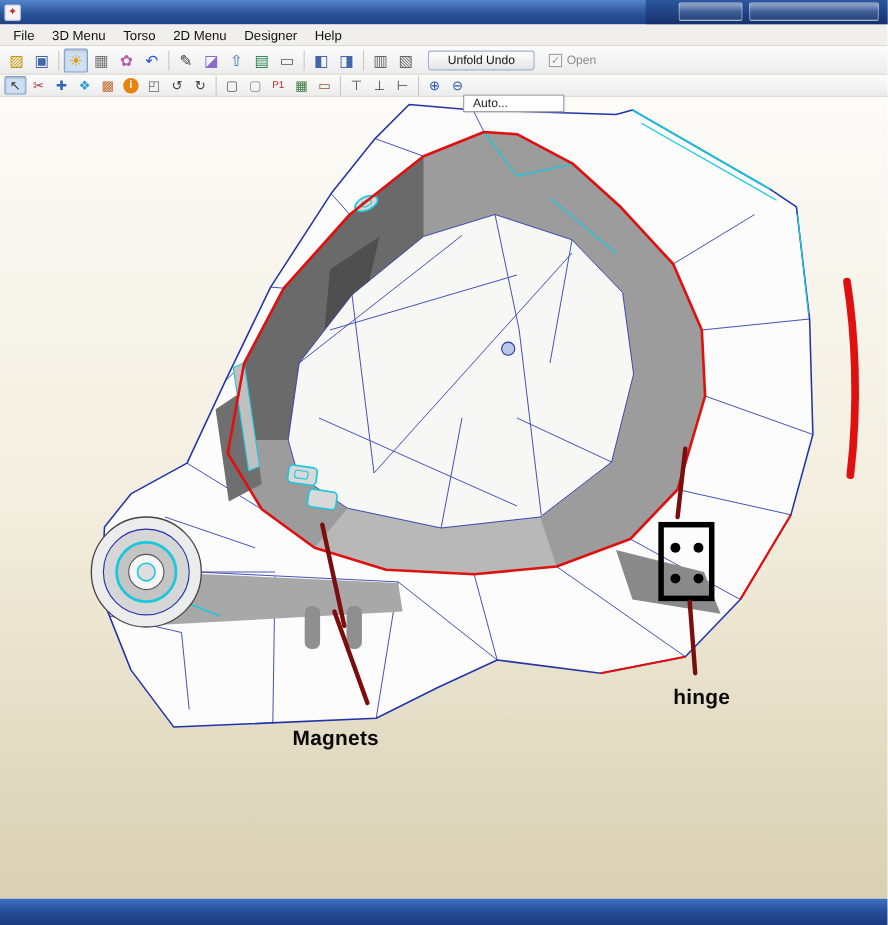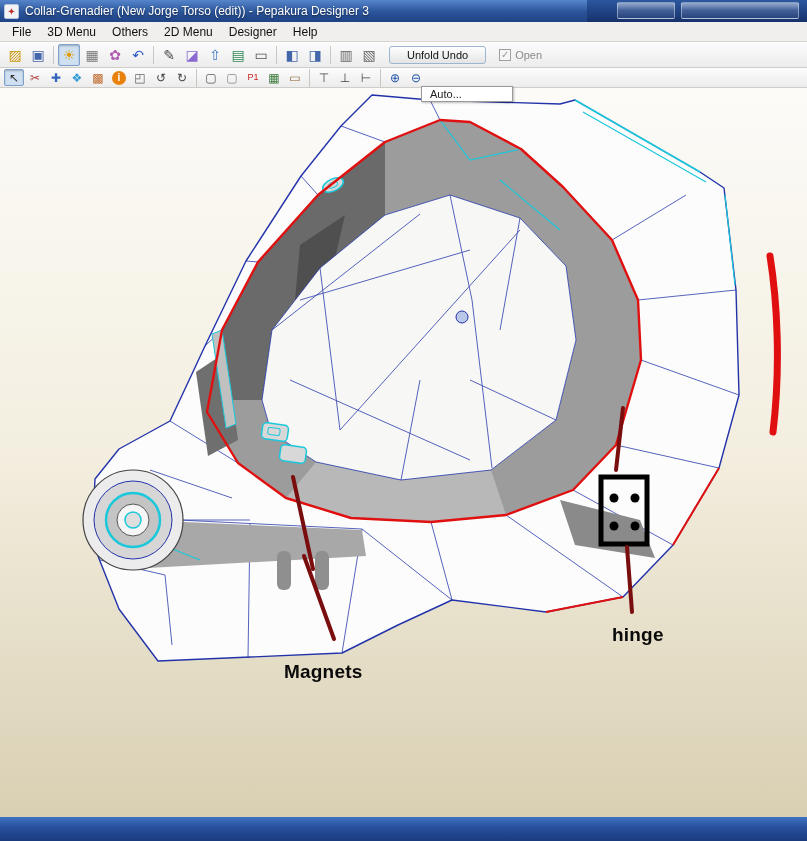--- a/index.html
+++ b/index.html
@@ -53,43 +53,42 @@
   
   .tooltip{position:absolute;top:86px;left:421px;min-width:92px;height:16px;background:#ffffff;
            border:1px solid #9a9a9a;font-size:11px;line-height:14px;padding:0 8px;z-index:6;
            color:#222;box-shadow:1px 1px 2px rgba(0,0,0,.25)}
 
   
   .viewport{position:absolute;top:88px;left:0;width:807px;height:729px;
             background:linear-gradient(180deg,#fcfbf8 0%,#f3eedf 50%,#d9d0b3 100%)}
   .viewport svg{position:absolute;left:0;top:0}
   .anno-label{position:absolute;font-weight:bold;font-size:19px;color:#0a0a0a;letter-spacing:.2px}
-  .label-magnets{left:284px;top:573px}
+  .label-magnets{left:266px;top:573px}
   .label-hinge{left:612px;top:536px}
 
   
   .bottom-taskbar{position:absolute;bottom:0;left:0;width:807px;height:24px;
             background:linear-gradient(#3e71c2,#274f9b 45%,#1a3b7e)}
 </style>
 </head>
 <body>
 
 <div class="titlebar">
   <span class="app-icon">✦</span>
-  <span class="title-text">Collar-Grenadier (New Jorge Torso (edit)) - Pepakura Designer 3</span>
   <div class="taskbar-fragment">
     <div class="tb-btn b2"></div>
     <div class="tb-btn b1"></div>
   </div>
 </div>
 
 <div class="menubar" id="menu-bar">
     <span class="menu-item">File</span>
     <span class="menu-item">3D Menu</span>
-    <span class="menu-item">Others</span>
+    <span class="menu-item">Torso</span>
     <span class="menu-item">2D Menu</span>
     <span class="menu-item">Designer</span>
     <span class="menu-item">Help</span>
   </div>
 
 <div class="toolbar row1" id="toolbar-top">
 
 <span class="tool-btn">
       <span class="glyph" style="color: rgb(200, 150, 12);">▨</span>
     </span>

